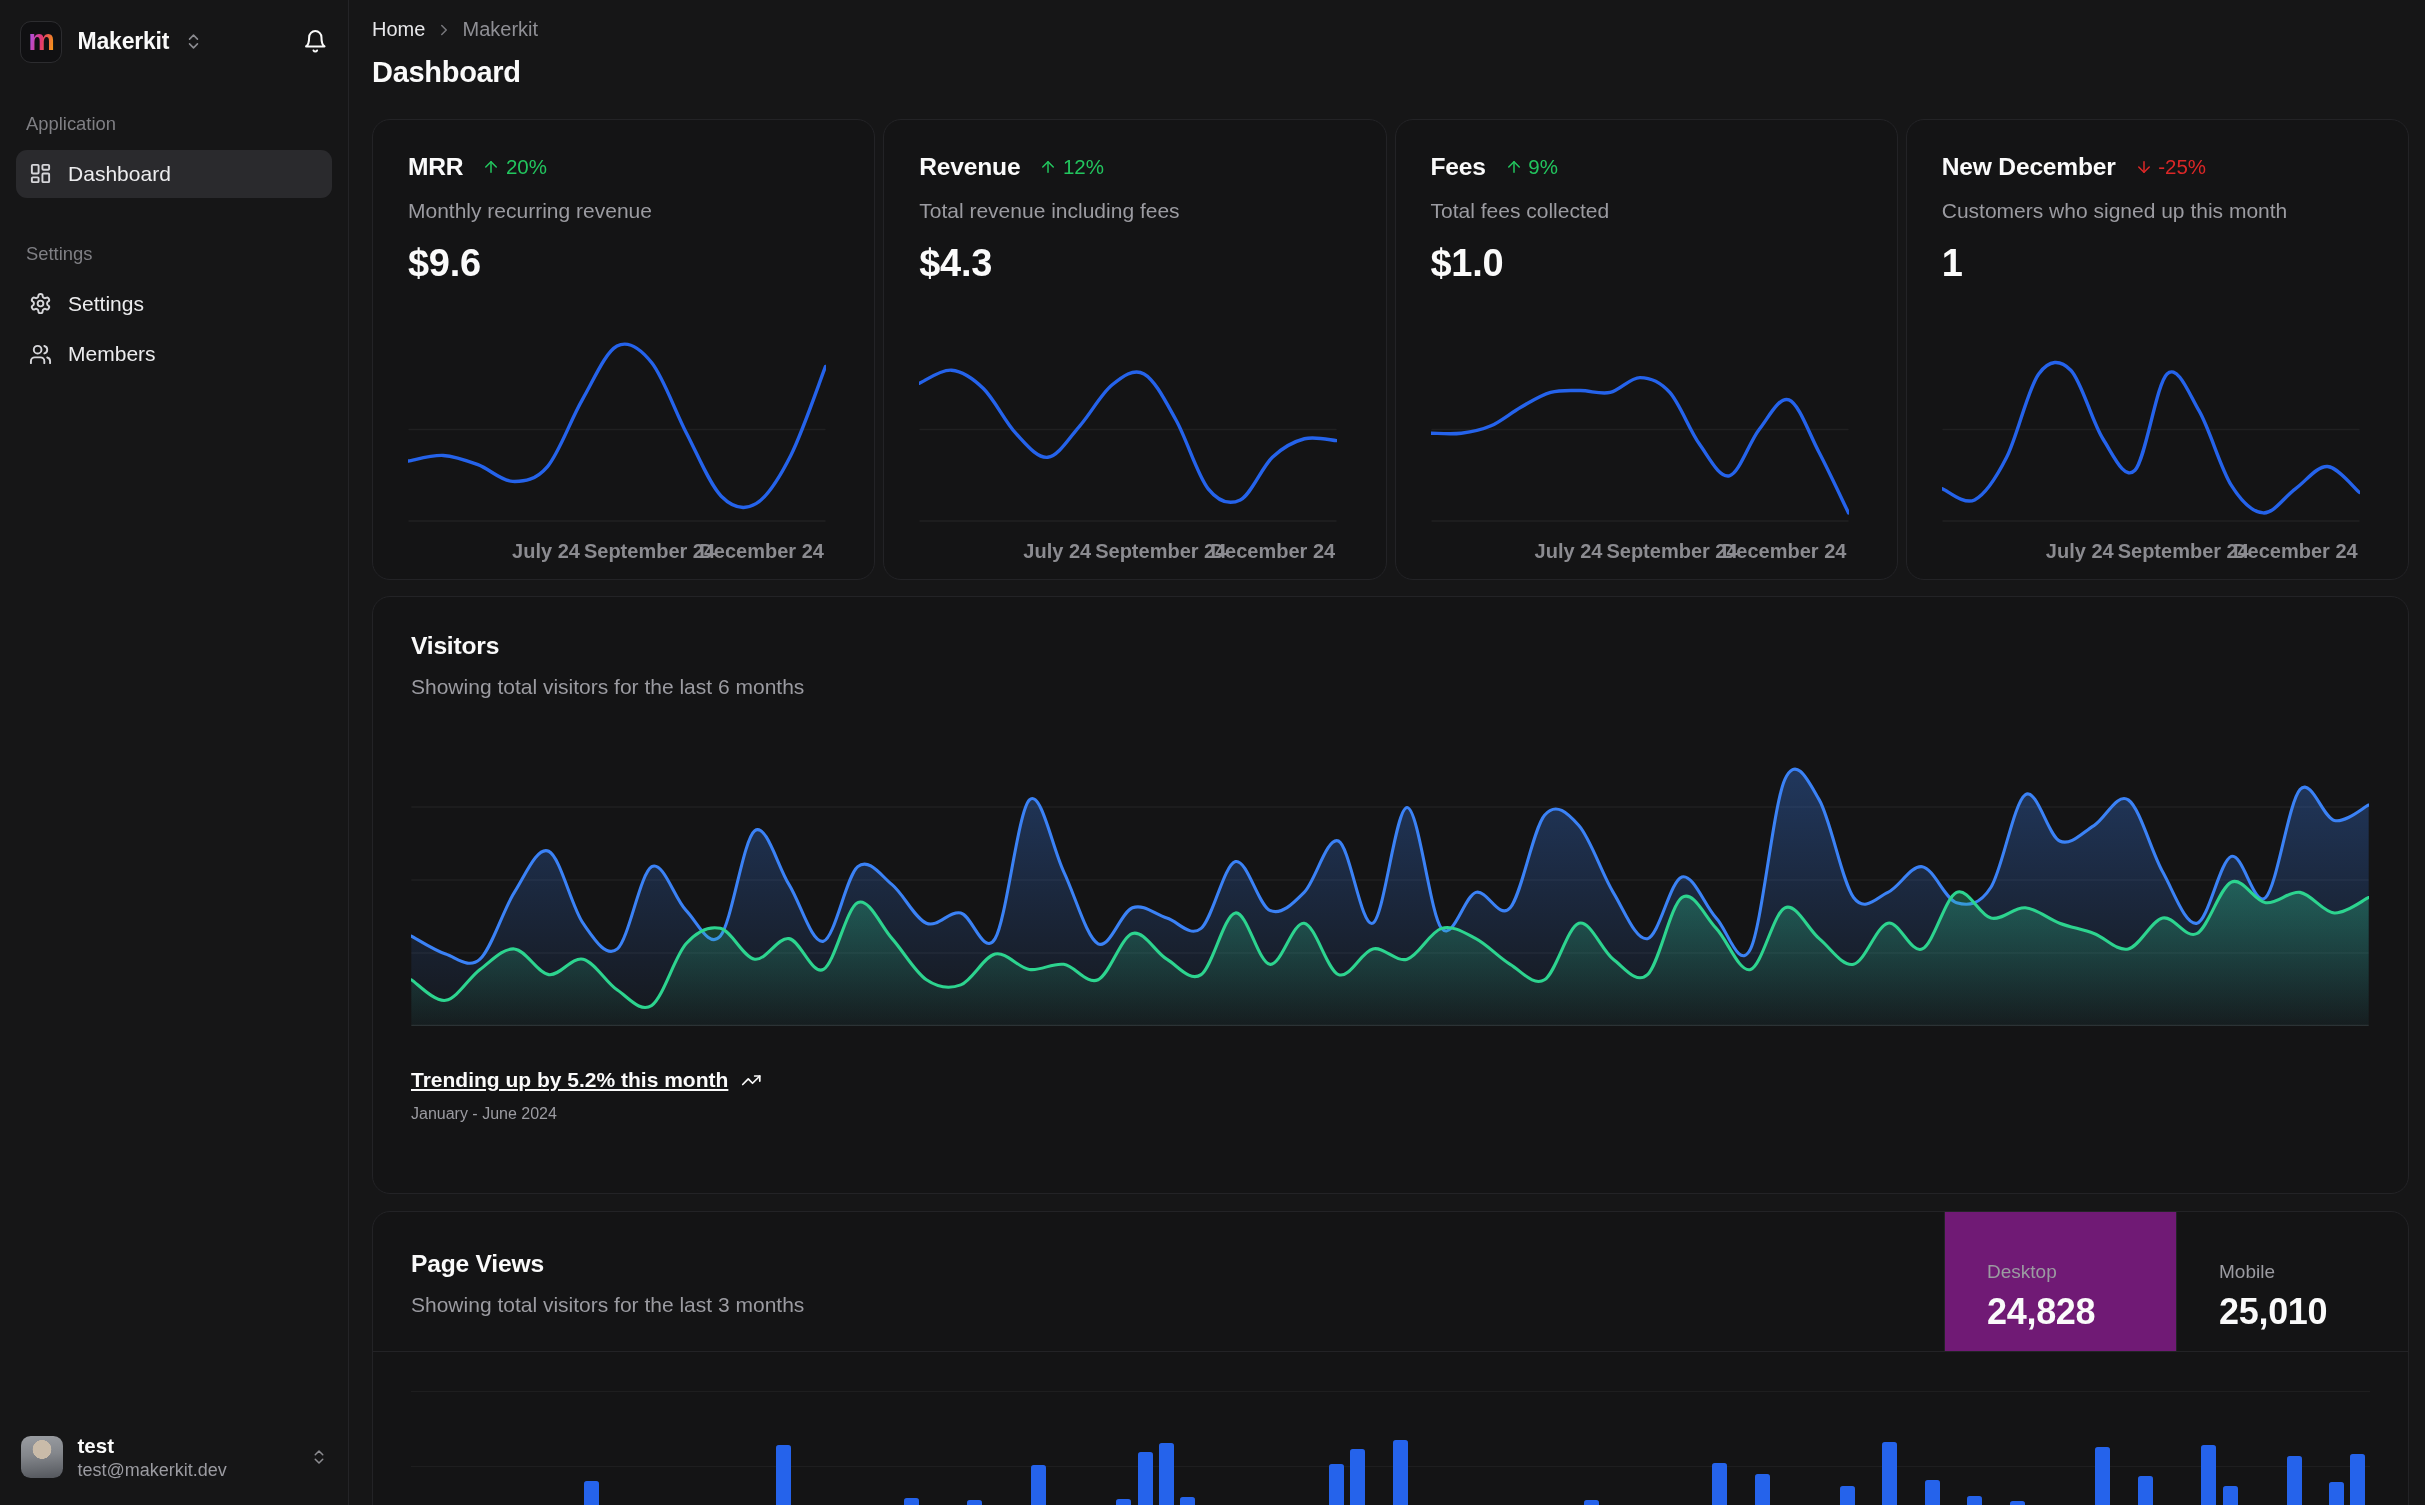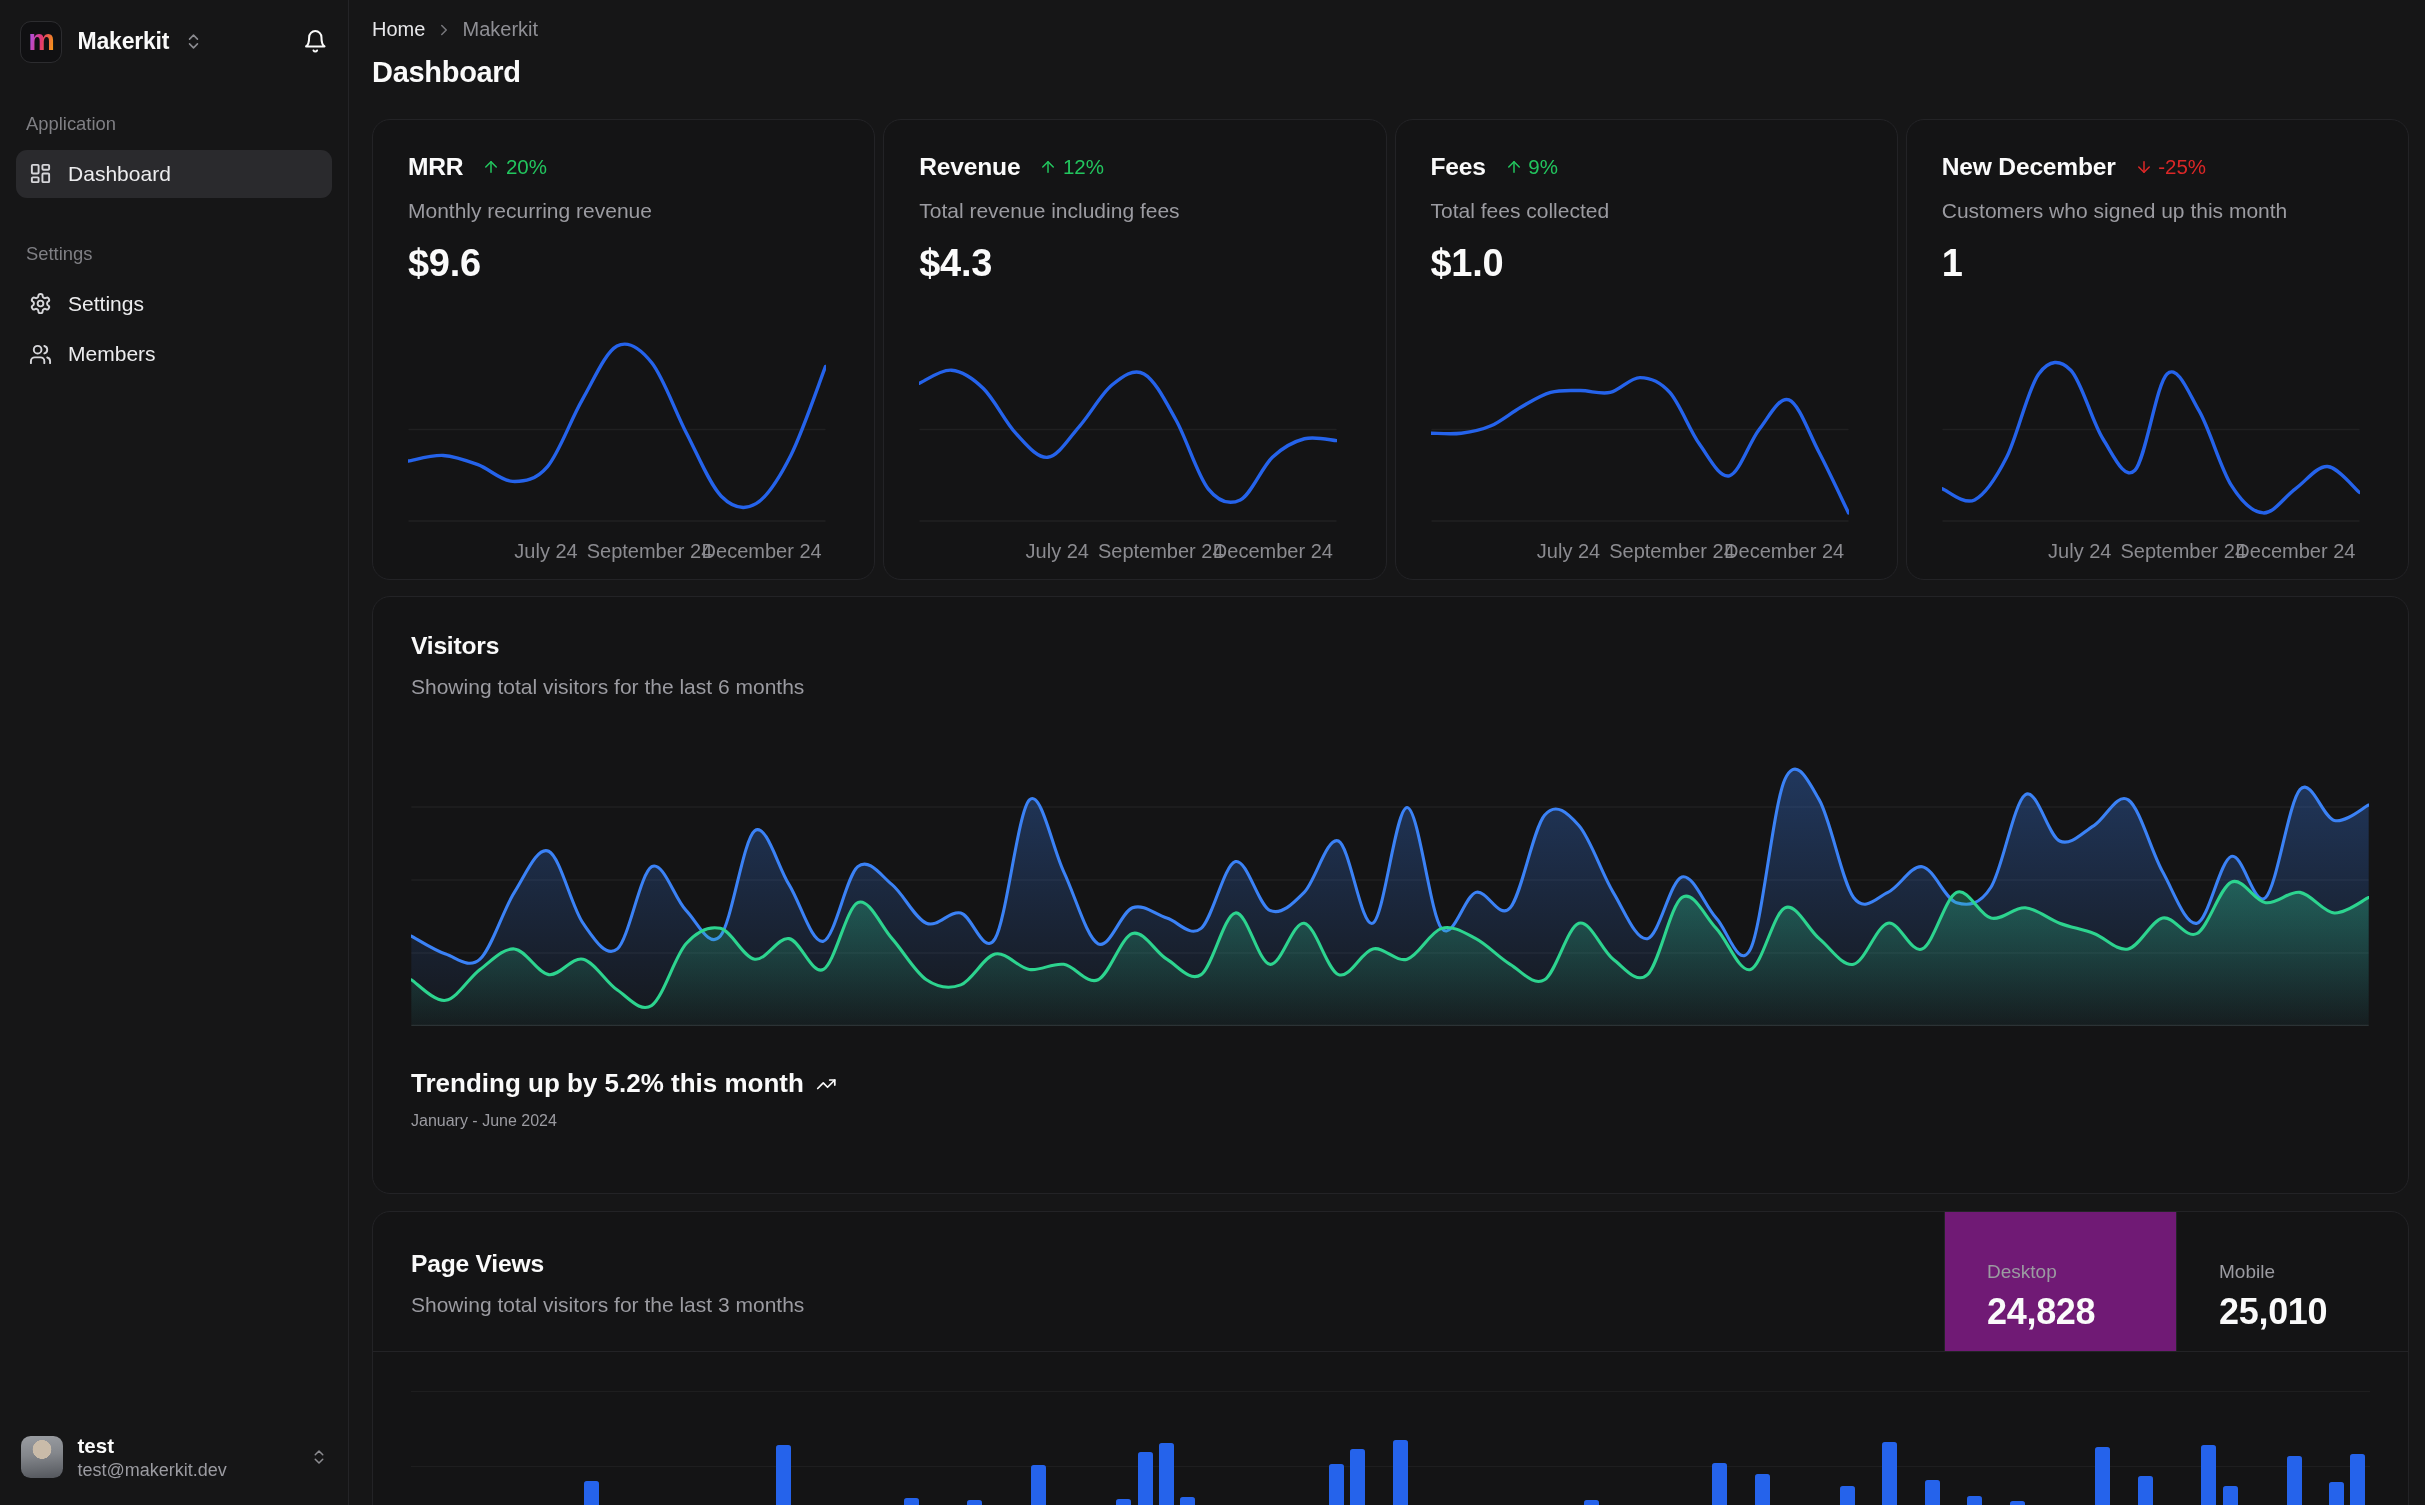--- a/index.html
+++ b/index.html
@@ -80,30 +80,30 @@
   .stat-title { font-size: 24.6px; font-weight: 600; letter-spacing: -0.2px; }
   .badge { display: flex; align-items: center; gap: 5.5px; font-size: 20.5px; font-weight: 500; }
   .badge.up { color: #22c55e; }
   .badge.down { color: #db2727; }
   .stat-desc { font-size: 21px; color: #9b9ba1; margin-top: 18px; }
   .stat-value { font-size: 38px; font-weight: 700; margin-top: 19px; letter-spacing: -0.3px; }
   .mini-chart { height: 199px; margin-top: auto; }
   .mini-axis { position: relative; height: 35px; margin-top: 2.7px; }
   .mini-axis span {
     position: absolute; top: 8.2px; transform: translateX(-50%);
-    font-size: 20px; color: #8b8b90; white-space: nowrap;
+    font-size: 20px; color: #8b8b90; white-space: nowrap; font-weight: bold;
   }
   .mini-axis .t0 { left: 32%; } .mini-axis .t1 { left: 56%; } .mini-axis .t2 { left: 82%; }
 
   
   .visitors-card { margin-top: 16.4px; height: 598px; padding: 35px 38px; }
   .section-title { font-size: 24.6px; font-weight: 600; letter-spacing: -0.2px; }
   .section-sub { font-size: 21px; color: #9b9ba1; margin-top: 15px; }
   .visitors-chart { height: 292px; margin-top: 35px; }
-  .trend-row { display: flex; align-items: center; gap: 12.3px; margin-top: 42px; font-size: 26px; font-weight: 600; }
+  .trend-row { display: flex; align-items: center; gap: 12.3px; margin-top: 42px; font-size: 21px; font-weight: 600; text-decoration: underline; }
   .trend-row .icon { color: #fafafa; }
   .date-range { font-size: 16px; color: #9b9ba1; margin-top: 12.3px; }
 
   
   .pv-card { margin-top: 16.4px; height: 594px; }
   .pv-header { display: flex; align-items: stretch; border-bottom: 1.4px solid #232326; min-height: 140px; }
   .pv-titles { padding: 38px 0 0 38px; }
   .pv-tabs { margin-left: auto; display: flex; }
   .pv-tab {
     width: 232px; border: none; border-left: 1.4px solid #232326; background: transparent;

